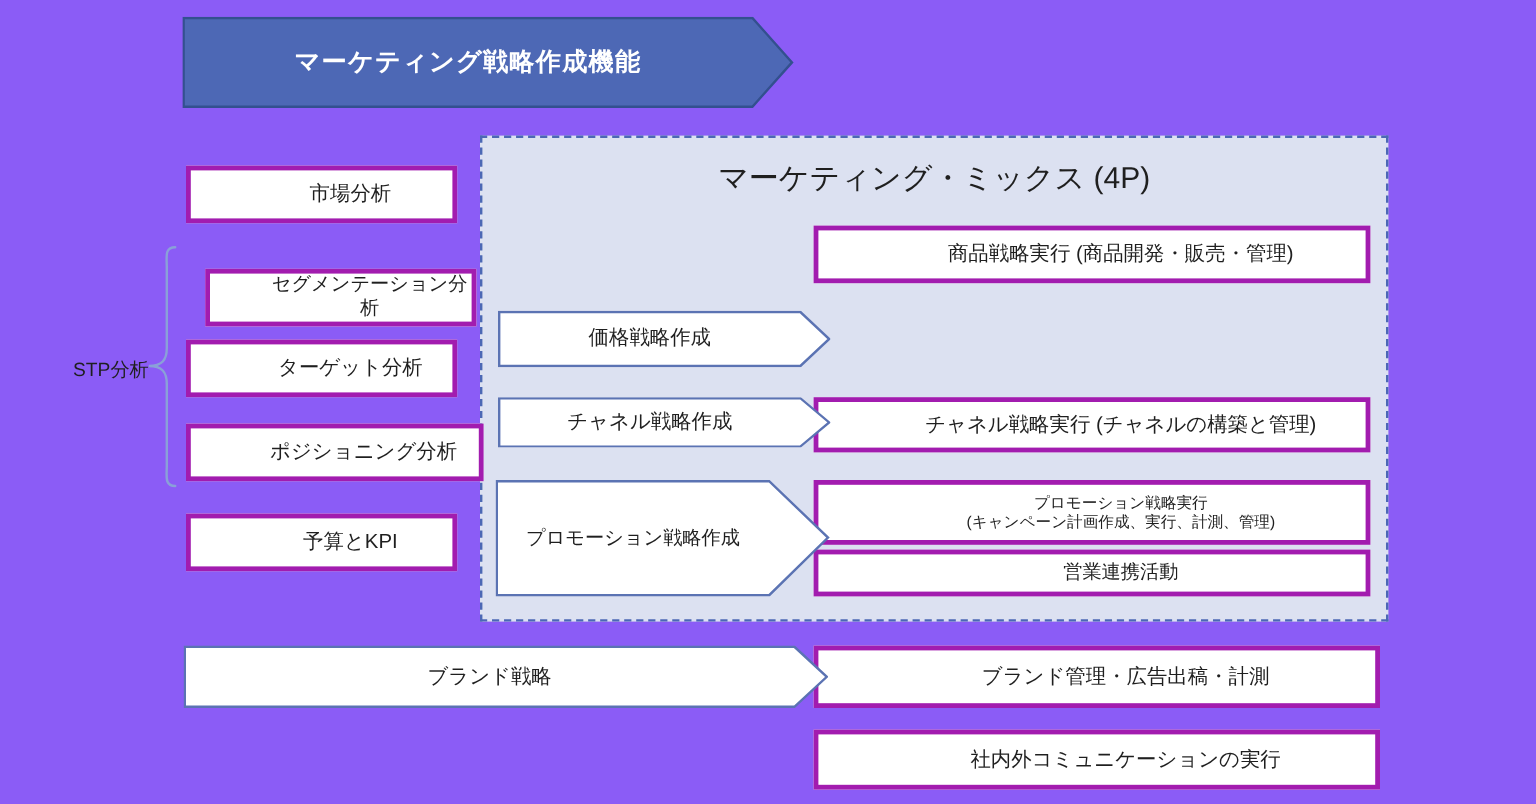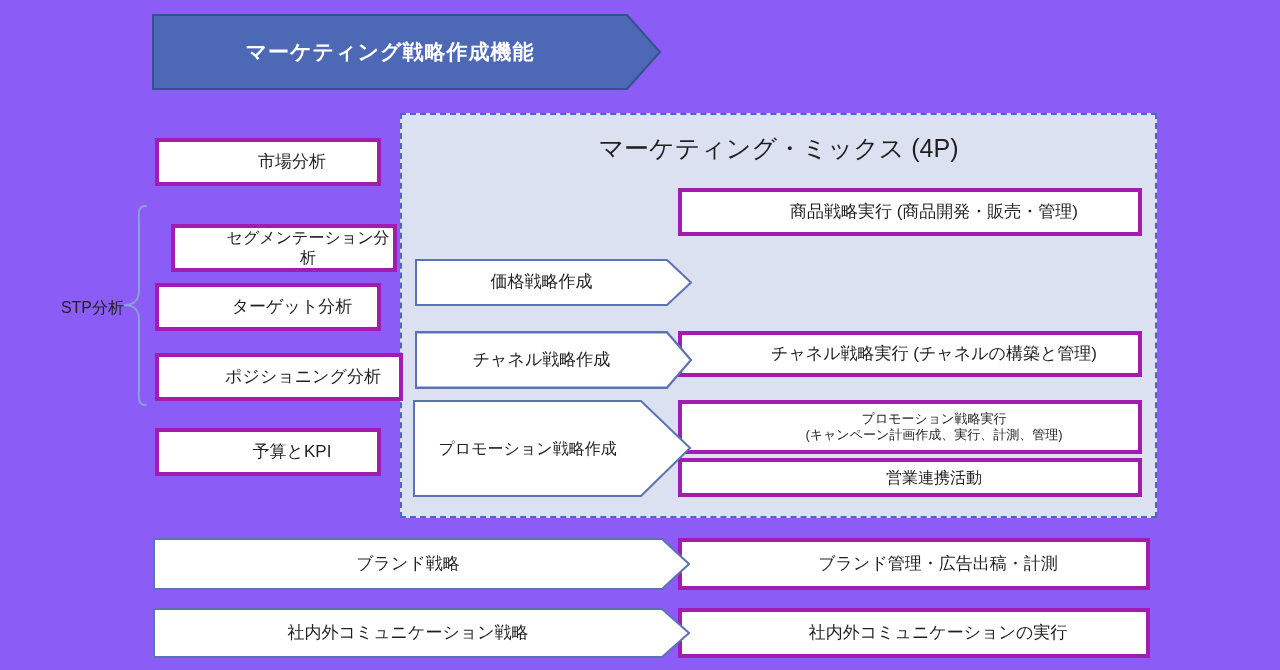--- a/index.html
+++ b/index.html
@@ -97,21 +97,21 @@
   <div class="plainbox" style="left:678px;top:188px;width:464px;height:48px;">商品戦略実行 (商品開発・販売・管理)</div>
 
   <div class="shape arrowshape" style="left:415px;top:259px;width:277px;height:47px;">
     <svg viewBox="0 0 277 47" preserveAspectRatio="none">
       <polygon points="1,1 252,1 276,23.5 252,46 1,46" fill="#ffffff" stroke="#5b73b3" stroke-width="2"></polygon>
     </svg>
     <div class="lbl" style="padding-right:24px;">価格戦略作成</div>
   </div>
 
   <div class="plainbox" style="left:678px;top:331px;width:464px;height:46px;">チャネル戦略実行 (チャネルの構築と管理)</div>
-  <div class="shape arrowshape" style="left:415px;top:331px;width:277px;height:58px;">
+  <div class="shape arrowshape" style="left:415px;top:331px;width:277px;height:42px;">
     <svg viewBox="0 0 277 46" preserveAspectRatio="none">
       <polygon points="1,1 252,1 276,23 252,45 1,45" fill="#ffffff" stroke="#5b73b3" stroke-width="2"></polygon>
     </svg>
     <div class="lbl" style="padding-right:24px;">チャネル戦略作成</div>
   </div>
 
   <div class="plainbox two-line" style="left:678px;top:400px;width:464px;height:54px;">
     <div>プロモーション戦略実行</div>
     <div>(キャンペーン計画作成、実行、計測、管理)</div>
   </div>
@@ -125,20 +125,14 @@
 
   <div class="plainbox" style="left:678px;top:538px;width:472px;height:52px;">ブランド管理・広告出稿・計測</div>
   <div class="shape arrowshape" style="left:153px;top:538px;width:537px;height:52px;">
     <svg viewBox="0 0 537 52" preserveAspectRatio="none">
       <polygon points="1,1 509,1 536,26 509,51 1,51" fill="#ffffff" stroke="#5b73b3" stroke-width="2"></polygon>
     </svg>
     <div class="lbl" style="padding-right:27px;">ブランド戦略</div>
   </div>
 
   <div class="plainbox" style="left:678px;top:608px;width:472px;height:50px;">社内外コミュニケーションの実行</div>
-  <div class="shape arrowshape" style="left:153px;top:608px;width:537px;height:50px;">
-    <svg viewBox="0 0 537 50" preserveAspectRatio="none">
-      <polygon points="1,1 509,1 536,25 509,49 1,49" fill="#ffffff" stroke="#5b73b3" stroke-width="2"></polygon>
-    </svg>
-    <div class="lbl" style="padding-right:27px;">社内外コミュニケーション戦略</div>
-  </div>
 
 </div>
 
 </body></html>

